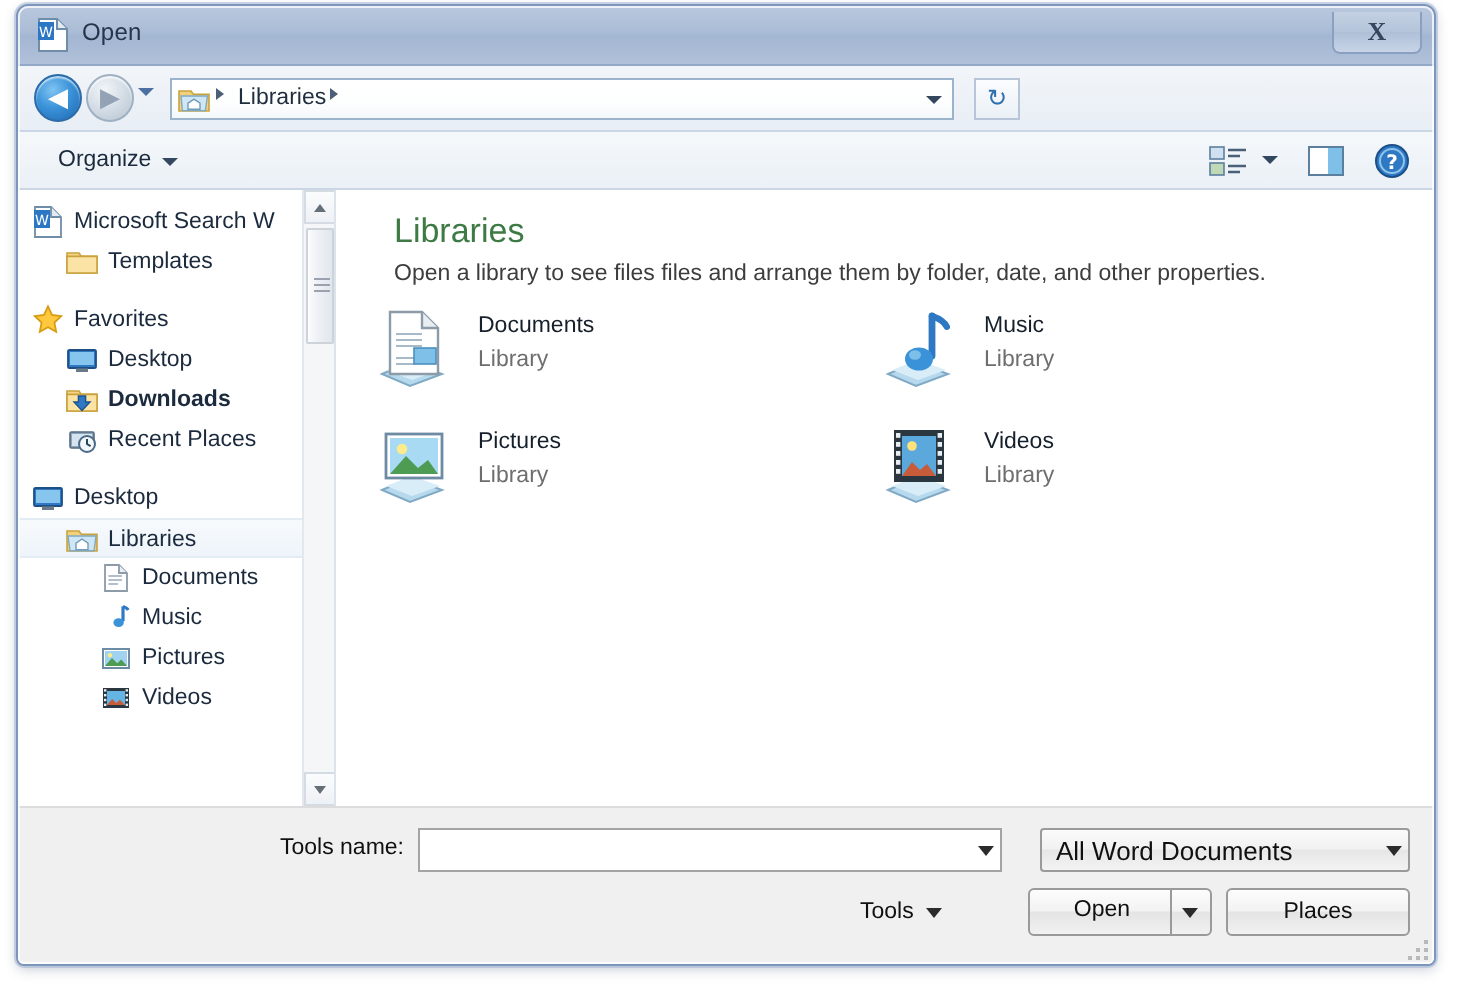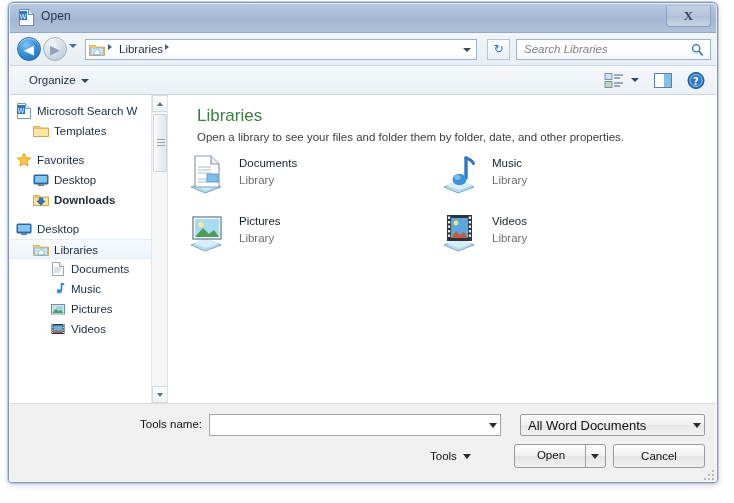--- a/index.html
+++ b/index.html
@@ -428,27 +428,20 @@
         <div class="crumb-sep" style="left:22px;"></div>
         <div class="crumb-text" style="left:33px;">Libraries</div>
         <div class="crumb-sep" style="left:79px;"></div>
         <div class="addr-drop"></div>
       </div>
 
       <div class="refreshbtn">
         <div class="refresh-glyph">↻</div>
       </div>
 
-      <div class="searchbox">
-        <div class="search-ph">Search Libraries</div>
-        <svg class="search-icon" viewBox="0 0 13 14">
-          <circle cx="5.2" cy="5.2" r="3.6" fill="none" stroke="#2f6fb0" stroke-width="1.3"></circle>
-          <line x1="8" y1="8.2" x2="11.6" y2="12.4" stroke="#2f6fb0" stroke-width="1.6"></line>
-        </svg>
-      </div>
     </div>
 
     <div class="toolbar">
       <div class="organize">
         <span>Organize</span>
         <span class="tri-down"></span>
       </div>
       <div class="tb-right">
         <div class="tb-btn viewbtn">
           <svg width="22" height="21" viewBox="0 0 22 21">
@@ -522,20 +515,29 @@
 
           <div class="trow">
             <svg class="ticon" style="left:24px;" viewBox="0 0 16 16">
               <path d="M0.5 3.5h6l1.2 1.7h7.8v8.3h-15z" fill="#f6d584" stroke="#c9a23e" stroke-width="0.8"></path>
               <path d="M0.5 5.2h15v8.3h-15z" fill="#fbe3a6" stroke="#c9a23e" stroke-width="0.8"></path>
               <path d="M6.2 6h3.6v3h2.2L8 13.2 4 9h2.2z" fill="#2f79c4" stroke="#17538f" stroke-width="0.7"></path>
             </svg>
             <div class="tlabel" style="left:45px;font-weight:bold;">Downloads</div>
           </div>
 
+          <div class="trow">
+            <svg class="ticon" style="left:24px;" viewBox="0 0 16 16">
+              <rect x="2" y="4" width="12" height="8" rx="0.8" fill="#8fa5bb" stroke="#566b80" stroke-width="0.8"></rect>
+              <rect x="3" y="5" width="10" height="6" fill="#d6e4ef"></rect>
+              <circle cx="10.5" cy="10" r="4" fill="#f2f7fb" stroke="#4b6a86" stroke-width="1"></circle>
+              <path d="M10.5 7.5v2.5l1.8 1.1" stroke="#24465f" stroke-width="1" fill="none"></path>
+            </svg>
+            <div class="tlabel" style="left:45px;">Recent Places</div>
+          </div>
 
           <div class="tgap"></div>
 
           <div class="trow">
             <svg class="ticon" style="left:7px;" viewBox="0 0 16 16">
               <rect x="1" y="3" width="14" height="9" rx="0.8" fill="#2f79c4" stroke="#1d4f84" stroke-width="0.9"></rect>
               <rect x="2" y="4" width="12" height="6.5" fill="#86c5ee"></rect>
               <rect x="5" y="12.2" width="6" height="1.8" fill="#6b7a89"></rect>
             </svg>
             <div class="tlabel" style="left:28px;">Desktop</div>
@@ -613,21 +615,21 @@
               </div>
           </div>
           <div class="sb-arrow sb-down">
             <div class="sb-tri"></div>
           </div>
         </div>
       </div>
 
       <div class="content">
         <div class="lib-title">Libraries</div>
-        <div class="lib-sub">Open a library to see your files and folder them by folder, date, and other properties.</div>
+        <div class="lib-sub">Open a library to see files files and arrange them by folder, date, and other properties.</div>
 
         <div class="lib-grid">
 
           <div class="lib-item" style="left:12px; top:0;">
             <svg class="li-icon" viewBox="0 0 50 46">
               <path d="M10 34l14-6 16 6-16 6z" fill="#b6d9ee" stroke="#7fa9c4" stroke-width="1"></path>
               <path d="M12 32l13-5 14 5-14 5z" fill="#d9edf8"></path>
               <path d="M14 3h16l8 8v23H14z" fill="#ffffff" stroke="#8d9aa8" stroke-width="1.2"></path>
               <path d="M30 3v8h8" fill="#e9eef3" stroke="#8d9aa8" stroke-width="1.2"></path>
               <g stroke="#a8bac8" stroke-width="1">
@@ -715,21 +717,21 @@
         <span class="tri-down"></span>
       </div>
 
       <div class="btn open-btn">
         <div class="open-label">Open</div>
         <div class="open-split">
           <div class="tri-down"></div>
         </div>
       </div>
 
-      <div class="btn cancel-btn">Cancel</div>
+      <div class="btn cancel-btn">Places</div>
 
       <div class="resize-grip">
         <i style="right:0;bottom:0;"></i>
           <i style="right:4px;bottom:0;"></i>
           <i style="right:8px;bottom:0;"></i>
         <i style="right:0;bottom:4px;"></i>
           <i style="right:4px;bottom:4px;"></i>
         <i style="right:0;bottom:8px;"></i>
       </div>
     </div>

